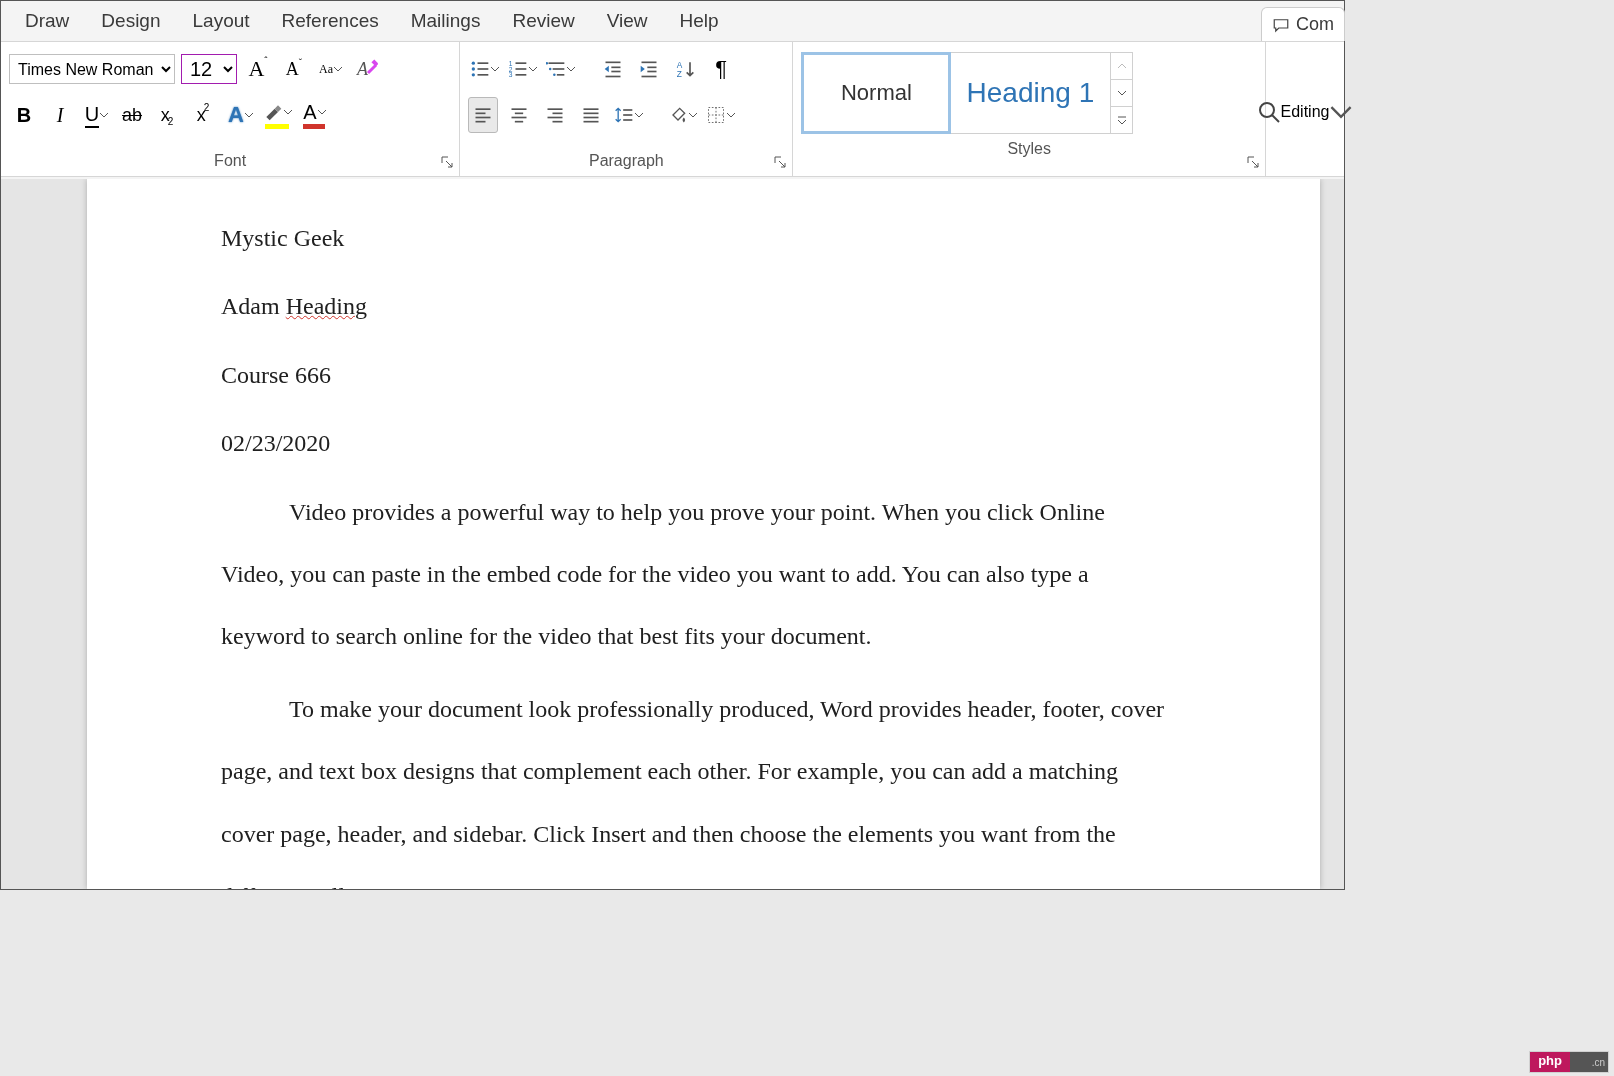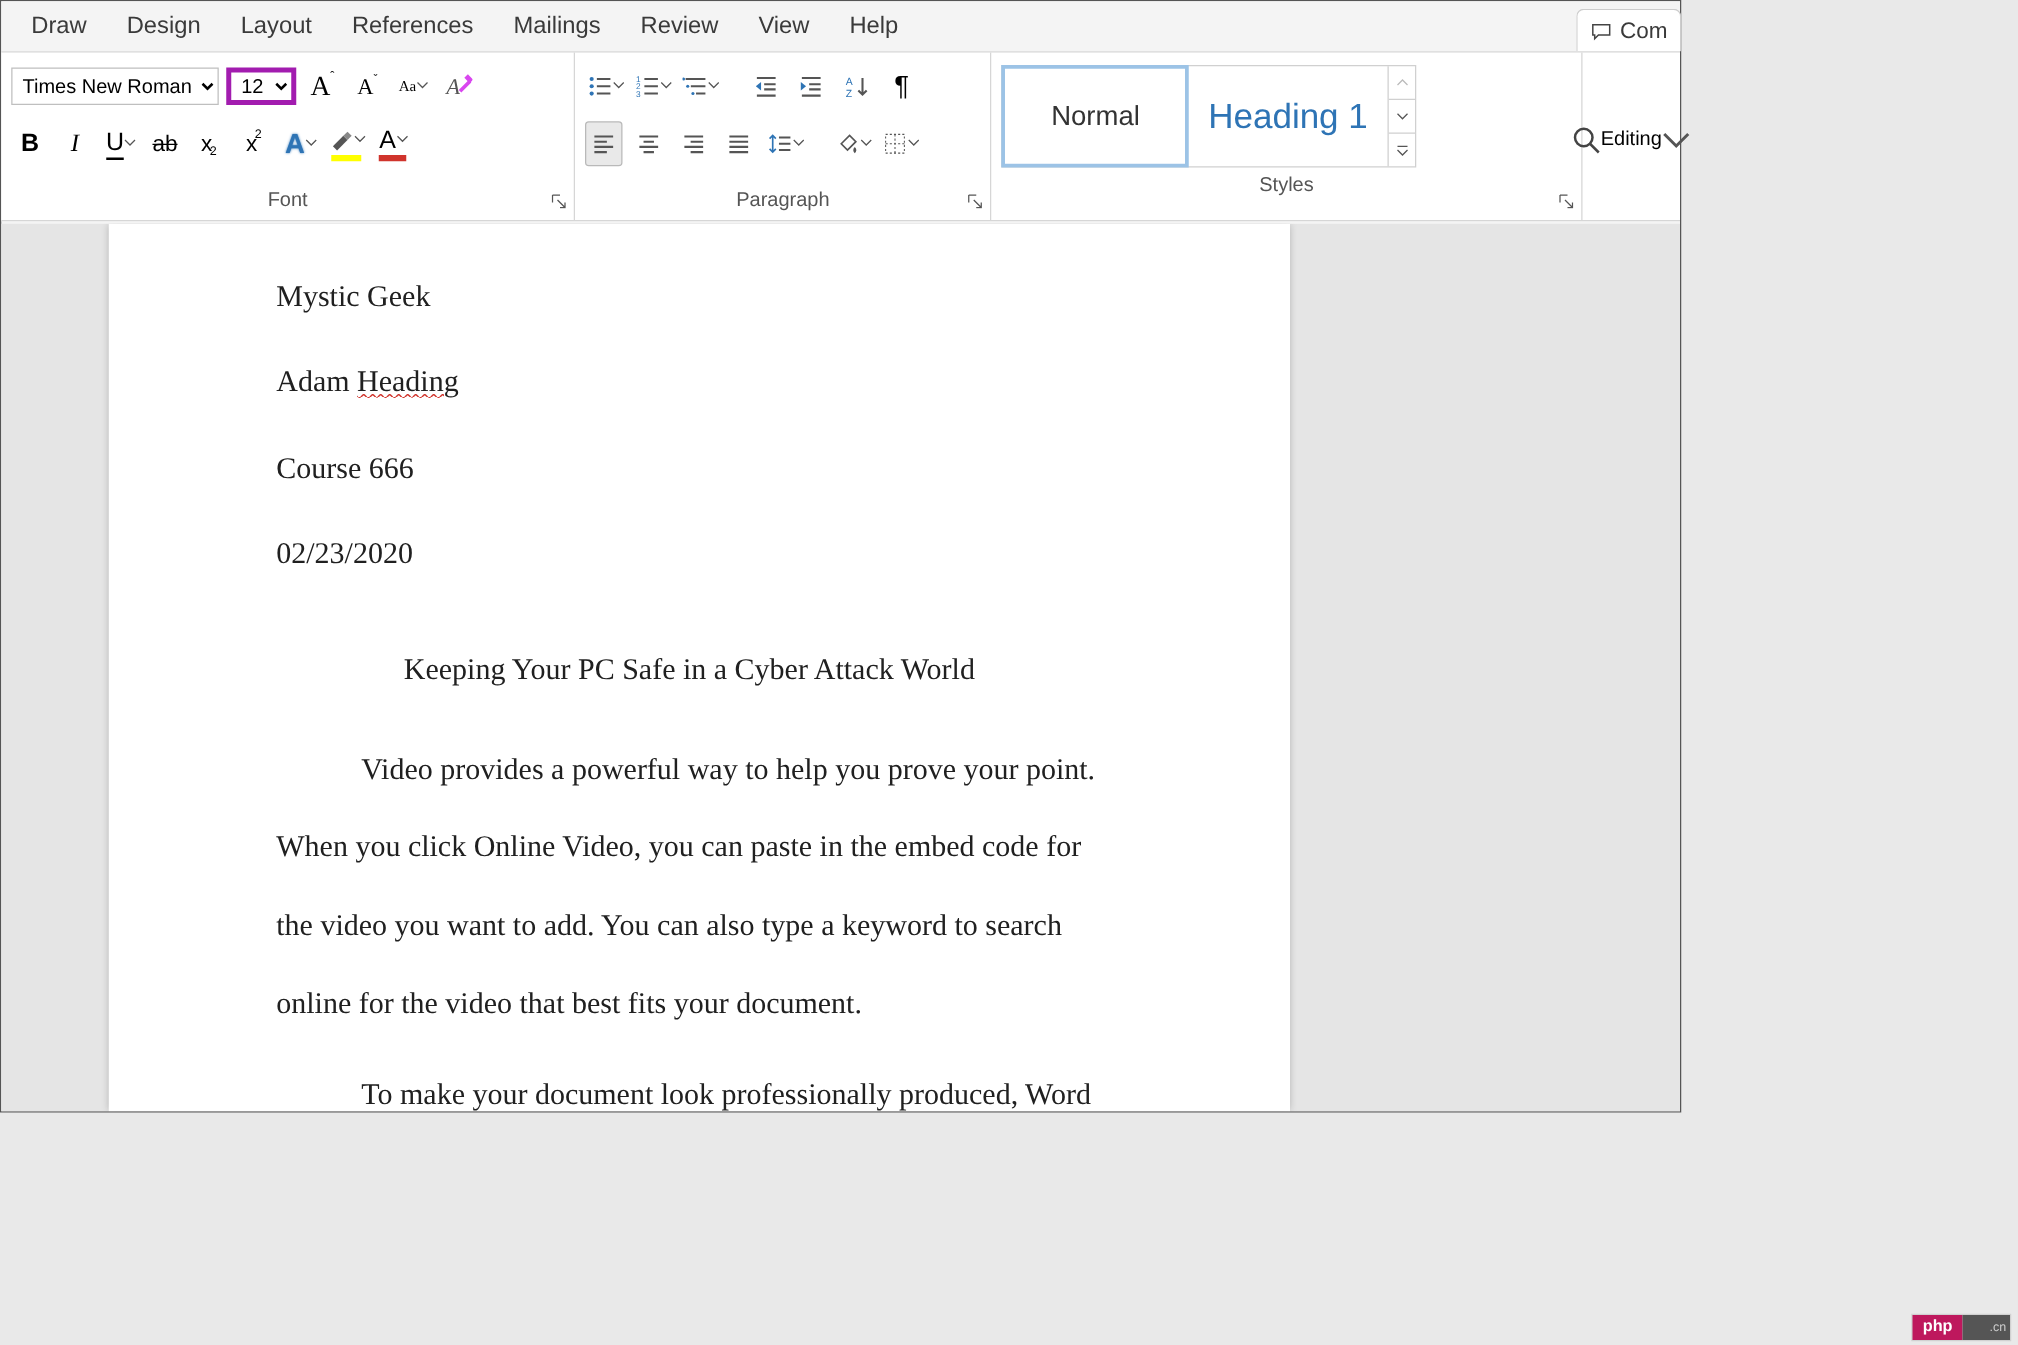--- a/index.html
+++ b/index.html
@@ -105,23 +105,23 @@
   .font-sel {
     height: 30px;
     border: 1px solid #bfbfbf;
     background: #fff;
     font-size: 16px;
     padding: 0 4px;
     width: 166px;
   }
   .font-size-sel {
     height: 30px;
-    border: 4px solid #a21caf;
+    border: 1px solid #a21caf;
     background: #fff;
-    font-size: 16px;
+    font-size: 20px;
     padding: 0 4px;
     width: 56px;
   }
   .rbtn {
     min-width: 30px;
     height: 36px;
     display: flex;
     align-items: center;
     justify-content: center;
     position: relative;
@@ -220,21 +220,21 @@
     left: 0;
     right: 0;
     bottom: 0;
     background: #e5e5e5;
     overflow: hidden;
   }
   .page {
     position: absolute;
     top: 0;
     left: 86px;
-    width: 945px;
+    width: 1233px;
     bottom: 0;
     background: #fff;
     box-shadow: 0 0 6px rgba(0,0,0,0.25);
     padding: 28px 150px 0 134px;
     font-family: "Times New Roman", Georgia, serif;
     font-size: 24px;
     color: #202020;
     line-height: 2.6;
   }
   .page .header-lines p { margin: 0 0 6px 0; }
@@ -593,21 +593,20 @@
   <div class="doc-area">
     <div class="page">
       <div class="header-lines">
         <p>Mystic Geek</p>
         <p>
           <span>Adam </span><span class="squiggle">Heading</span>
         </p>
         <p>Course 666</p>
         <p>02/23/2020</p>
       </div>
-      <p class="title">Keeping Your PC Safe in a Cyber Attack World</p>
       <p class="para">Video provides a powerful way to help you prove your point. When you click Online Video, you can paste in the embed code for the video you want to add. You can also type a keyword to search online for the video that best fits your document.</p>
       <p class="para">To make your document look professionally produced, Word provides header, footer, cover page, and text box designs that complement each other. For example, you can add a matching cover page, header, and sidebar. Click Insert and then choose the elements you want from the different galleries.</p>
     </div>
   </div>
 
 </div>
 
 <div class="php-mark">
   <div class="l">php</div>
   <div class="r">.cn</div>

